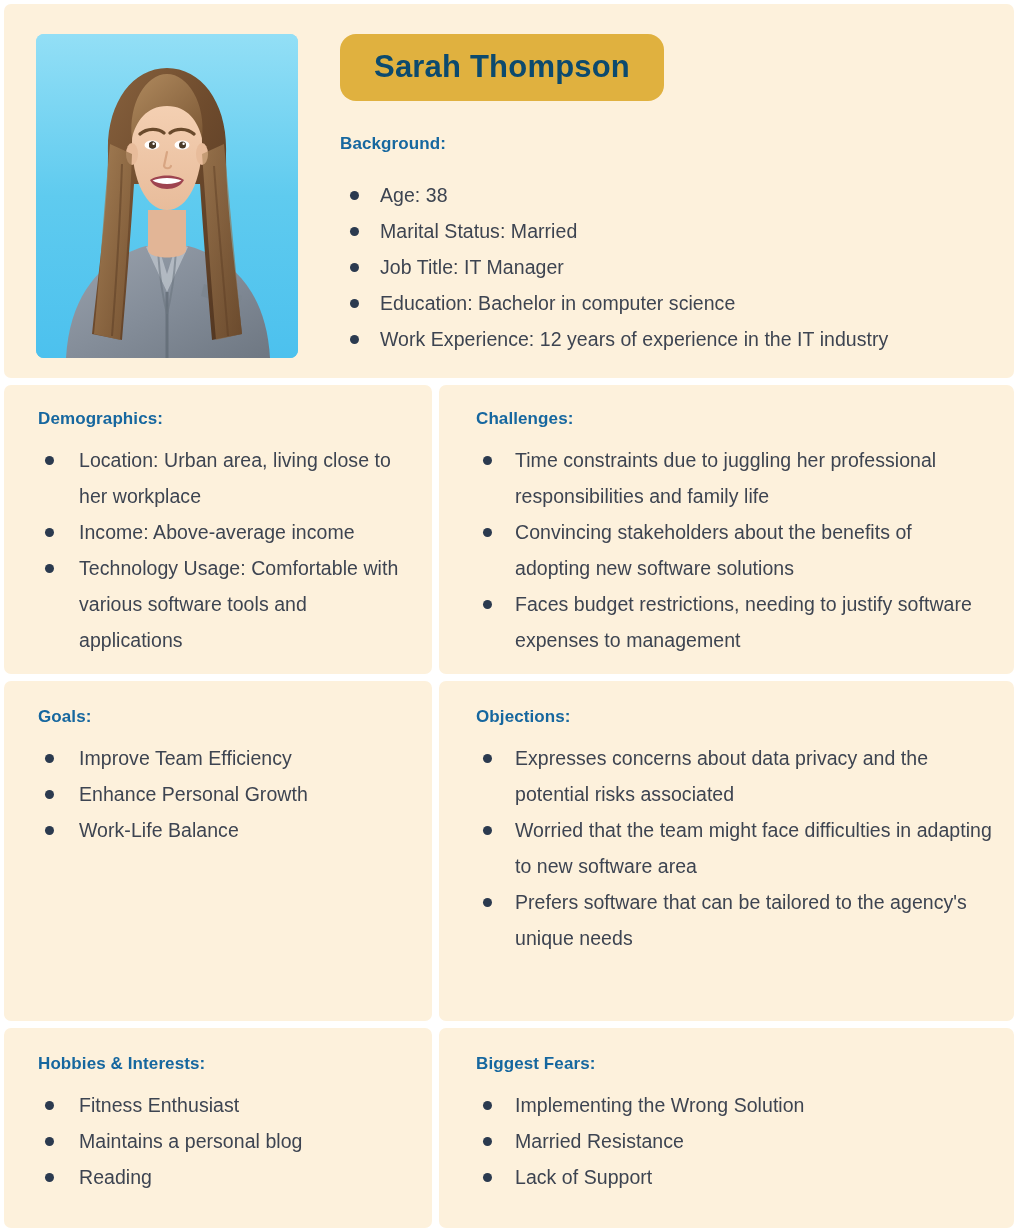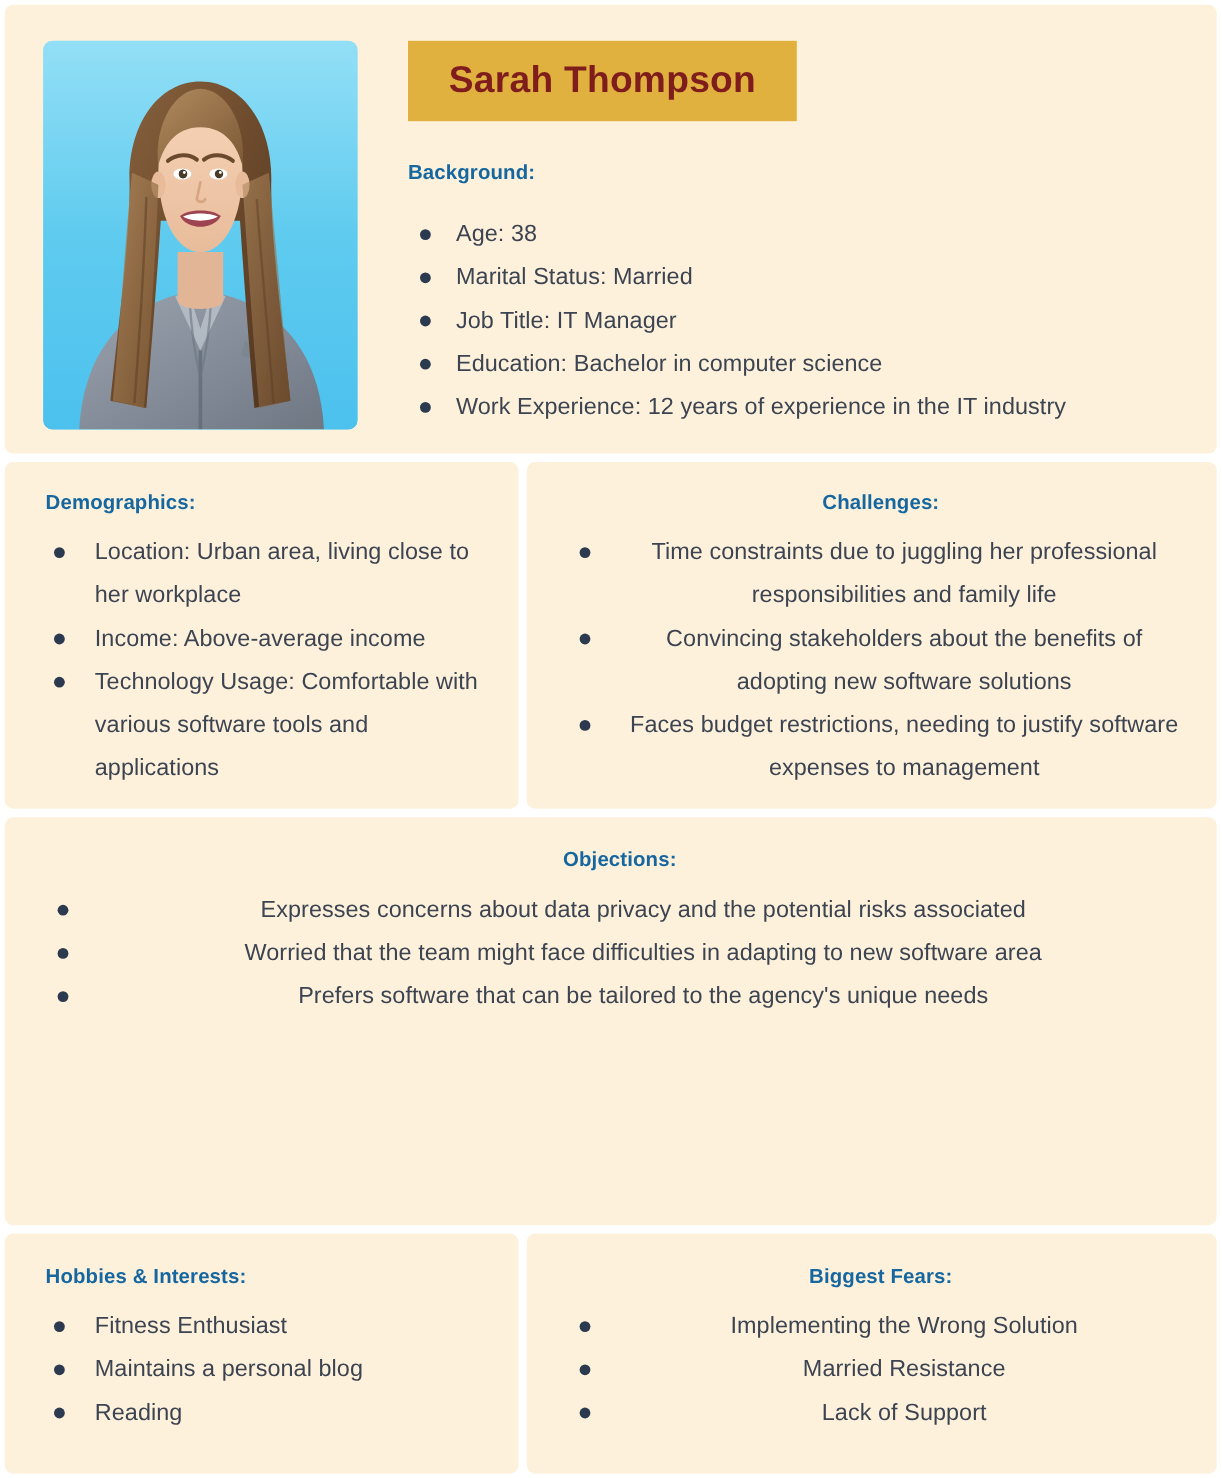--- a/index.html
+++ b/index.html
@@ -55,26 +55,26 @@
 
   .header-right {
     flex: 1 1 auto;
     padding-left: 42px;
     padding-right: 10px;
   }
 
   .name-badge {
     display: inline-block;
     background: #e0b13f;
-    color: #7f1d1d;
+    color: #0c4a6e;
     font-size: 31px;
     font-weight: 700;
     letter-spacing: .2px;
     padding: 17px 34px 19px 34px;
-    border-radius: 0;
+    border-radius: 16px;
     line-height: 1;
   }
 
   .section-title {
     color: #16679f;
     font-size: 17px;
     font-weight: 700;
     letter-spacing: .1px;
   }
 
@@ -111,21 +111,21 @@
   .header-right ul.bullets li { padding-left: 40px; line-height: 1.84; }
   .header-right ul.bullets li::before { left: 10px; }
 
   
   .card-body {
     padding: 22px 22px 20px 34px;
   }
   .card-body .section-title { margin-bottom: 2px; }
 
   .col-left  { flex: 0 0 428px; }
-  .col-right { flex: 1 1 auto; text-align: center; }
+  .col-right { flex: 1 1 auto; }
 
   .row-2 { height: 289px; }
   .row-3 { height: 341px; }
   .row-4 { height: 200px; }
 
   .row-2 .card-body { padding-top: 24px; }
   .row-3 .card-body { padding-top: 26px; }
   .row-4 .card-body { padding-top: 26px; }
 
   .col-right .card-body { padding-left: 37px; }
@@ -254,20 +254,30 @@
           <li>Convincing stakeholders about the benefits of adopting new software solutions</li>
           <li>Faces budget restrictions, needing to justify software expenses to management</li>
         </ul>
       </div>
     </div>
 
   </div>
 
   <div class="row row-3">
 
+    <div class="card col-left">
+      <div class="card-body">
+        <div class="section-title">Goals:</div>
+        <ul class="bullets">
+          <li>Improve Team Efficiency</li>
+          <li>Enhance Personal Growth</li>
+          <li>Work-Life Balance</li>
+        </ul>
+      </div>
+    </div>
 
     <div class="card col-right">
       <div class="card-body">
         <div class="section-title">Objections:</div>
         <ul class="bullets">
           <li>Expresses concerns about data privacy and the potential risks associated</li>
           <li>Worried that the team might face difficulties in adapting to new software area</li>
           <li>Prefers software that can be tailored to the agency's unique needs</li>
         </ul>
       </div>

